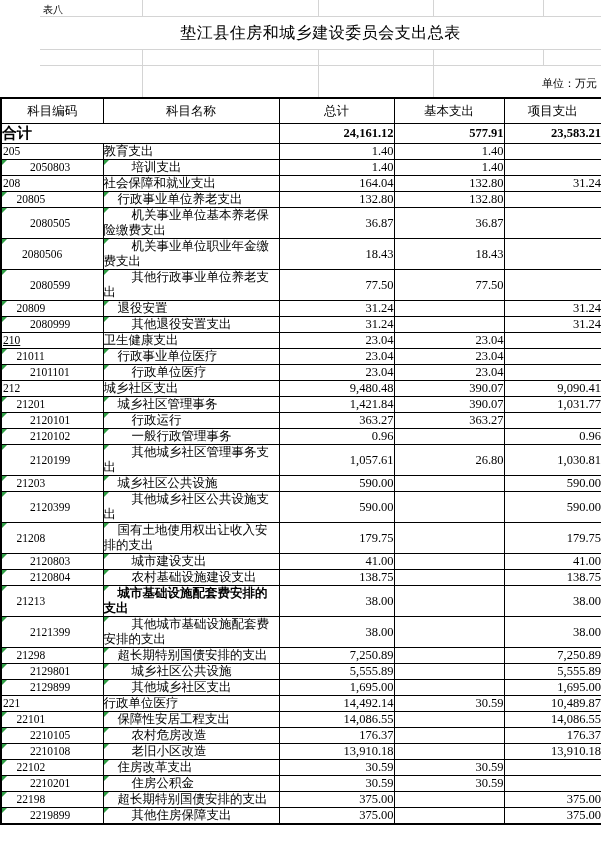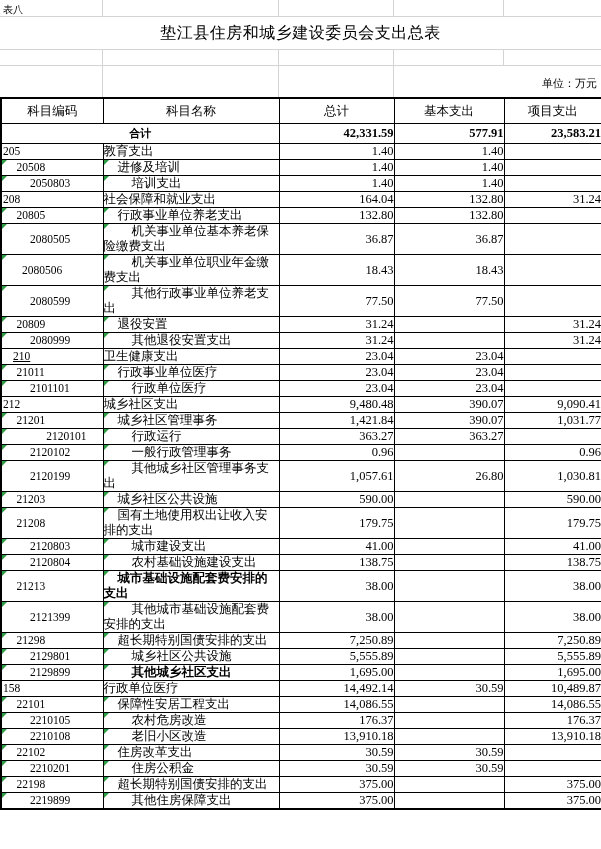--- a/index.html
+++ b/index.html
@@ -2,21 +2,21 @@
 <html><head>
 <meta charset="utf-8">
 <style>
   html,body{margin:0;padding:0;background:#fff;}
   .sheet{
     width:601px;height:849px;background:#ffffff;position:relative;
     font-family:"Liberation Serif","DejaVu Serif",serif;color:#000;
     overflow:hidden;
   }
   
-  .top{position:relative;height:97px;}
+  .top{position:relative;height:97px;margin-left:40px;}
   .hline{position:absolute;left:0;right:0;height:1px;background:#d4d4d4;}
   .vline{position:absolute;width:1px;background:#d4d4d4;}
   .corner-label{position:absolute;left:3px;top:3px;font-size:10px;}
   .sheet-title{
     position:absolute;left:0;top:17px;width:100%;height:33px;
     display:flex;align-items:center;justify-content:center;
     font-size:16px;letter-spacing:0.5px;
   }
   .unit-label{position:absolute;right:4px;top:76px;font-size:11px;}
   
@@ -26,21 +26,21 @@
   }
   table.exp th,table.exp td{
     border:1px solid #000;overflow:hidden;position:relative;
     padding:0;vertical-align:middle;
   }
   thead th{
     border-bottom:2px solid #000;font-weight:normal;font-size:12.5px;
     height:24px;text-align:center;
   }
   tr.grand td{font-weight:bold;height:19px;}
-  tr.grand .g-label{text-align:center;font-size:11px;}
+  tr.grand .g-label{text-align:left;font-size:15px;}
   tr.trow td{height:15px;}
   .c-code{font-size:11.5px;line-height:13px;}
   .c-name{font-size:12.5px;line-height:15px;padding:0 2px;}
   .c-num{font-size:12.5px;text-align:right;padding-right:3px;line-height:15px;}
   .flag{
     position:absolute;top:0;left:0;width:0;height:0;
     border-top:5px solid #2f9e44;border-right:5px solid transparent;
   }
 </style>
 </head>
@@ -83,40 +83,33 @@
         <th>科目编码</th>
         <th>科目名称</th>
         <th>总计</th>
         <th>基本支出</th>
         <th>项目支出</th>
       </tr>
     </thead>
     <tbody>
       <tr class="grand">
         <td class="g-label" colspan="2">合计</td>
-        <td class="c-num">42,331.59</td>
+        <td class="c-num">24,161.12</td>
         <td class="c-num">577.91</td>
         <td class="c-num">23,583.21</td>
       </tr>
 
     <tr class="trow">
           <td class="c-code" style="padding-left: 1px;">205</td>
           <td class="c-name" style="text-indent: 0px;">教育支出</td>
           <td class="c-num">1.40</td>
           <td class="c-num">1.40</td>
           <td class="c-num"></td>
         </tr>
         <tr class="trow">
-          <td class="c-code" style="padding-left: 14.5px;"><span class="flag" style="border-top-color: rgb(47, 158, 68);"></span>20508</td>
-          <td class="c-name" style="text-indent: 14px;"><span class="flag" style="border-top-color: rgb(47, 158, 68);"></span>进修及培训</td>
-          <td class="c-num">1.40</td>
-          <td class="c-num">1.40</td>
-          <td class="c-num"></td>
-        </tr>
-        <tr class="trow">
           <td class="c-code" style="padding-left: 28px;"><span class="flag" style="border-top-color: rgb(47, 158, 68);"></span>2050803</td>
           <td class="c-name" style="text-indent: 28px;"><span class="flag" style="border-top-color: rgb(47, 158, 68);"></span>培训支出</td>
           <td class="c-num">1.40</td>
           <td class="c-num">1.40</td>
           <td class="c-num"></td>
         </tr>
         <tr class="trow">
           <td class="c-code" style="padding-left: 1px;">208</td>
           <td class="c-name" style="text-indent: 0px;">社会保障和就业支出</td>
           <td class="c-num">164.04</td>
@@ -159,21 +152,21 @@
           <td class="c-num">31.24</td>
         </tr>
         <tr class="trow">
           <td class="c-code" style="padding-left: 28px;"><span class="flag" style="border-top-color: rgb(47, 158, 68);"></span>2080999</td>
           <td class="c-name" style="text-indent: 28px;"><span class="flag" style="border-top-color: rgb(47, 158, 68);"></span>其他退役安置支出</td>
           <td class="c-num">31.24</td>
           <td class="c-num"></td>
           <td class="c-num">31.24</td>
         </tr>
         <tr class="trow">
-          <td class="c-code" style="padding-left: 11px; text-decoration: underline;">210</td>
+          <td class="c-code" style="padding-left: 1px; text-decoration: underline;">210</td>
           <td class="c-name" style="text-indent: 0px;">卫生健康支出</td>
           <td class="c-num">23.04</td>
           <td class="c-num">23.04</td>
           <td class="c-num"></td>
         </tr>
         <tr class="trow">
           <td class="c-code" style="padding-left: 14.5px; margin-left: 16px;"><span class="flag" style="border-top-color: rgb(47, 158, 68);"></span>21011</td>
           <td class="c-name" style="text-indent: 14px;"><span class="flag" style="border-top-color: rgb(47, 158, 68);"></span>行政事业单位医疗</td>
           <td class="c-num">23.04</td>
           <td class="c-num">23.04</td>
@@ -194,21 +187,21 @@
           <td class="c-num">9,090.41</td>
         </tr>
         <tr class="trow">
           <td class="c-code" style="padding-left: 14.5px;"><span class="flag" style="border-top-color: rgb(47, 158, 68);"></span>21201</td>
           <td class="c-name" style="text-indent: 14px;"><span class="flag" style="border-top-color: rgb(47, 158, 68);"></span>城乡社区管理事务</td>
           <td class="c-num">1,421.84</td>
           <td class="c-num">390.07</td>
           <td class="c-num">1,031.77</td>
         </tr>
         <tr class="trow">
-          <td class="c-code" style="padding-left: 28px; text-align: center;"><span class="flag" style="border-top-color: rgb(47, 158, 68);"></span>2120101</td>
+          <td class="c-code" style="padding-left: 28px;"><span class="flag" style="border-top-color: rgb(47, 158, 68);"></span>2120101</td>
           <td class="c-name" style="text-indent: 28px;"><span class="flag" style="border-top-color: rgb(47, 158, 68);"></span>行政运行</td>
           <td class="c-num">363.27</td>
           <td class="c-num">363.27</td>
           <td class="c-num"></td>
         </tr>
         <tr class="trow">
           <td class="c-code" style="padding-left: 28px;"><span class="flag" style="border-top-color: rgb(47, 158, 68);"></span>2120102</td>
           <td class="c-name" style="text-indent: 28px;"><span class="flag" style="border-top-color: rgb(47, 158, 68);"></span>一般行政管理事务</td>
           <td class="c-num">0.96</td>
           <td class="c-num"></td>
@@ -222,20 +215,27 @@
           <td class="c-num">1,030.81</td>
         </tr>
         <tr class="trow">
           <td class="c-code" style="padding-left: 14.5px;"><span class="flag" style="border-top-color: rgb(47, 158, 68);"></span>21203</td>
           <td class="c-name" style="text-indent: 14px;"><span class="flag" style="border-top-color: rgb(47, 158, 68);"></span>城乡社区公共设施</td>
           <td class="c-num">590.00</td>
           <td class="c-num"></td>
           <td class="c-num">590.00</td>
         </tr>
         <tr class="trow">
+          <td class="c-code" style="padding-left: 28px;"><span class="flag" style="border-top-color: rgb(47, 158, 68);"></span>2120399</td>
+          <td class="c-name" style="text-indent: 28px;"><span class="flag" style="border-top-color: rgb(47, 158, 68);"></span>其他城乡社区公共设施支出</td>
+          <td class="c-num">590.00</td>
+          <td class="c-num"></td>
+          <td class="c-num">590.00</td>
+        </tr>
+        <tr class="trow">
           <td class="c-code" style="padding-left: 14.5px;"><span class="flag" style="border-top-color: rgb(47, 158, 68);"></span>21208</td>
           <td class="c-name" style="text-indent: 14px;"><span class="flag" style="border-top-color: rgb(47, 158, 68);"></span>国有土地使用权出让收入安排的支出</td>
           <td class="c-num">179.75</td>
           <td class="c-num"></td>
           <td class="c-num">179.75</td>
         </tr>
         <tr class="trow">
           <td class="c-code" style="padding-left: 28px;"><span class="flag" style="border-top-color: rgb(47, 158, 68);"></span>2120803</td>
           <td class="c-name" style="text-indent: 28px;"><span class="flag" style="border-top-color: rgb(47, 158, 68);"></span>城市建设支出</td>
           <td class="c-num">41.00</td>
@@ -272,27 +272,27 @@
         </tr>
         <tr class="trow">
           <td class="c-code" style="padding-left: 28px;"><span class="flag" style="border-top-color: rgb(47, 158, 68);"></span>2129801</td>
           <td class="c-name" style="text-indent: 28px;"><span class="flag" style="border-top-color: rgb(47, 158, 68);"></span>城乡社区公共设施</td>
           <td class="c-num">5,555.89</td>
           <td class="c-num"></td>
           <td class="c-num">5,555.89</td>
         </tr>
         <tr class="trow">
           <td class="c-code" style="padding-left: 28px;"><span class="flag" style="border-top-color: rgb(47, 158, 68);"></span>2129899</td>
-          <td class="c-name" style="text-indent: 28px; font-weight: bold;"><span class="flag" style="border-top-color: rgb(47, 158, 68);"></span>其他城乡社区支出</td>
+          <td class="c-name" style="text-indent: 28px;"><span class="flag" style="border-top-color: rgb(47, 158, 68);"></span>其他城乡社区支出</td>
           <td class="c-num">1,695.00</td>
           <td class="c-num"></td>
           <td class="c-num">1,695.00</td>
         </tr>
         <tr class="trow">
-          <td class="c-code" style="padding-left: 1px;">158</td>
+          <td class="c-code" style="padding-left: 1px;">221</td>
           <td class="c-name" style="text-indent: 0px;">行政单位医疗</td>
           <td class="c-num">14,492.14</td>
           <td class="c-num">30.59</td>
           <td class="c-num">10,489.87</td>
         </tr>
         <tr class="trow">
           <td class="c-code" style="padding-left: 14.5px;"><span class="flag" style="border-top-color: rgb(47, 158, 68);"></span>22101</td>
           <td class="c-name" style="text-indent: 14px;"><span class="flag" style="border-top-color: rgb(47, 158, 68);"></span>保障性安居工程支出</td>
           <td class="c-num">14,086.55</td>
           <td class="c-num"></td>

